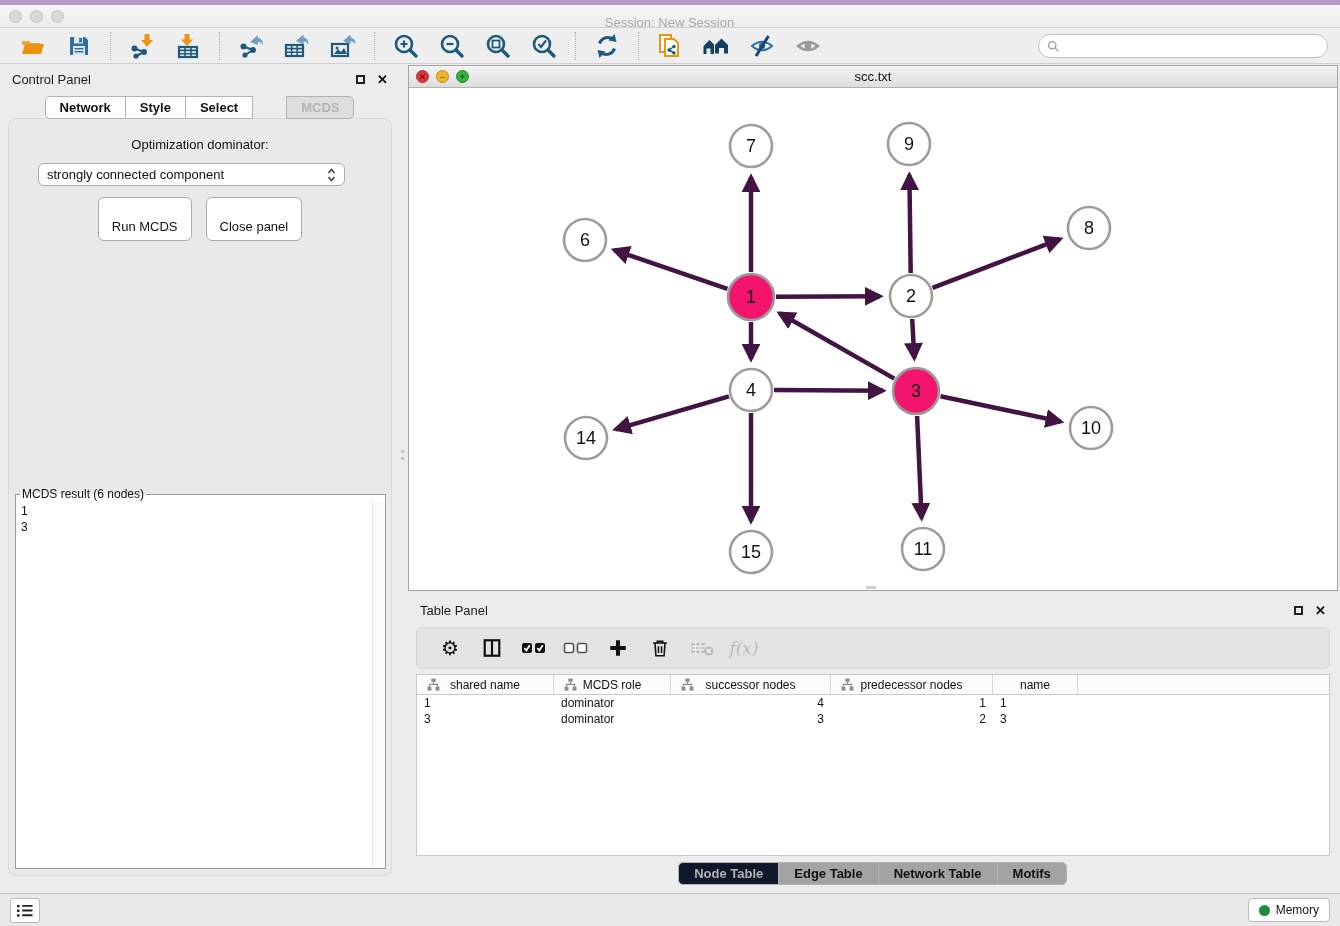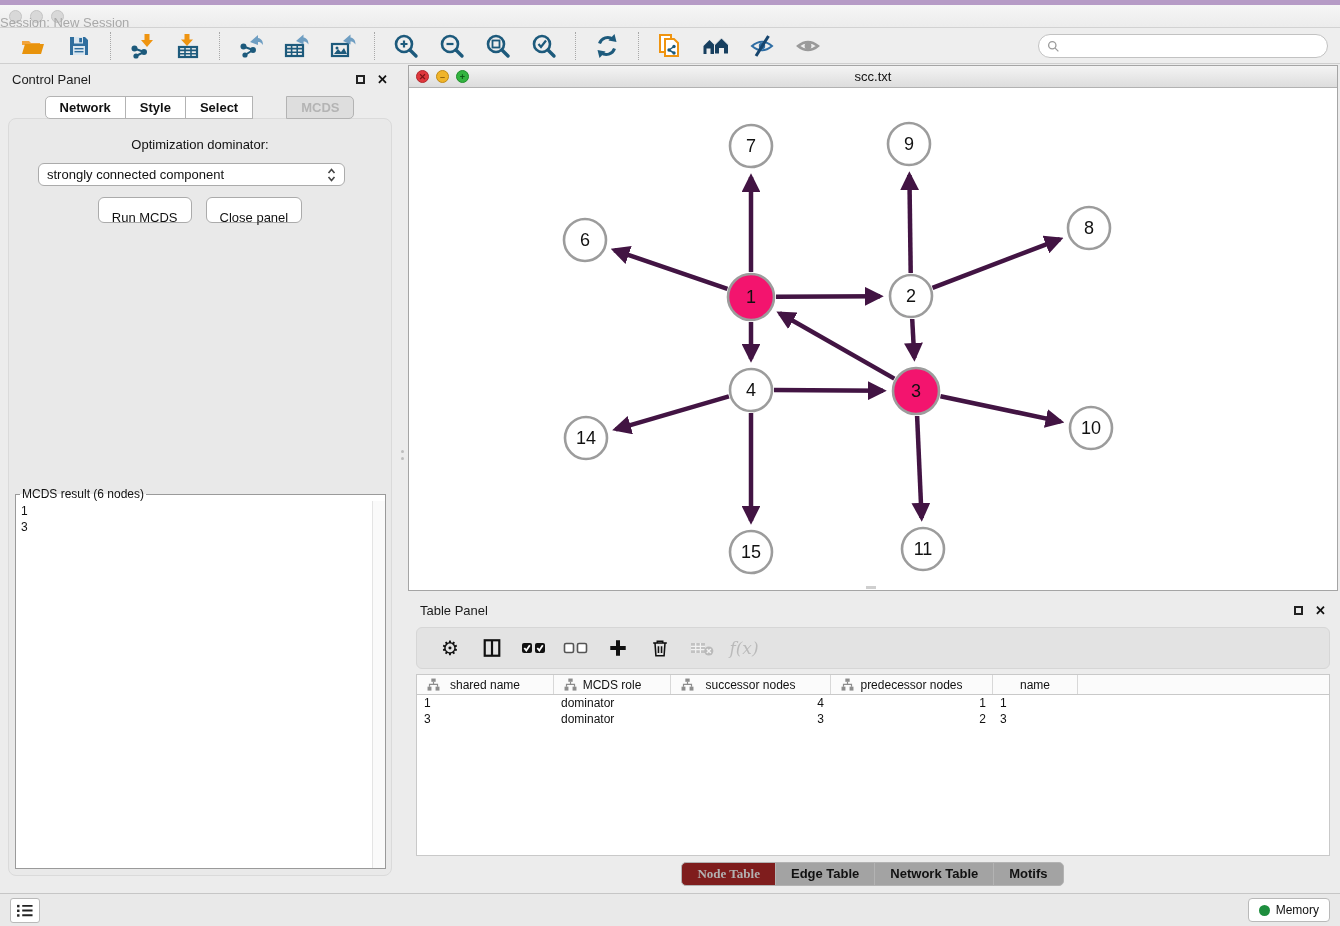--- a/index.html
+++ b/index.html
@@ -9,21 +9,21 @@
     background:#ececec; position:relative; overflow:hidden;
     -webkit-font-smoothing:antialiased;
   }
   
   .accent-strip { position:absolute; left:0; top:0; width:1340px; height:5px; background:#b69bc6; }
   .titlebar { position:absolute; left:0; top:5px; width:1340px; height:23px;
     background:linear-gradient(#f6f6f6,#ececec); border-bottom:1px solid #d2d2d2;
     display:flex; align-items:center; }
   .traffic-inactive { display:flex; gap:8px; margin-left:9px; }
   .traffic-inactive span { width:13px; height:13px; border-radius:50%; background:#d8d8d8; border:1px solid #c4c4c4; }
-  .titlebar-title { position:absolute; left:0; right:1px; text-align:left; color:#a9a9a9; font-size:13px;margin-top:12px; }
+  .titlebar-title { position:absolute; left:0; right:1px; text-align:center; color:#a9a9a9; font-size:13px;margin-top:12px; }
   
   .main-toolbar { position:absolute; left:0; top:28px; width:1340px; height:36px;
     background:#eeeeee; border-bottom:1px solid #cfcfcf; display:flex; align-items:center; padding-left:10px; }
   .tool-btn { background:none; border:none; padding:0 0; margin:0 9px; width:28px; height:28px;
     display:flex; align-items:center; justify-content:center; cursor:default; }
   .tool-btn svg { width:26px; height:26px; }
   .tb-sep { width:1px; height:28px; border-left:1px dotted #a8a8a8; margin:0 8px; }
   .search-box { position:absolute; right:12px; top:6px; width:290px; height:24px; background:#fff;
     border:1px solid #c2c2c2; border-radius:13px; display:flex; align-items:center; padding-left:8px; }
   .search-box svg { width:13px; height:13px; margin-right:5px; }
@@ -42,21 +42,21 @@
   .cp-tab:last-child { border-radius:0 5px 5px 0;margin-left:33px; }
   .cp-tab.selected { background:#dedede; color:#b4b4b4; font-weight:bold; }
   .cp-content { position:absolute; left:8px; top:52px; width:384px; height:758px;
     background:#e9e9e9; border:1px solid #dadada; border-radius:8px; }
   .opt-label { text-align:center; margin-top:18px; font-size:13px; color:#111; }
   .dropdown { position:absolute; left:29px; top:44px; width:307px; height:23px; background:#fff;
     border:1px solid #ababab; border-radius:6px; display:flex; align-items:center; padding:0 8px; font-size:13px; color:#111; }
   .dropdown .chev { margin-left:auto; }
   .btn-row { position:absolute; left:0; top:78px; width:100%; display:flex; justify-content:center; gap:14px; }
   .push-btn { background:#fff; border:1px solid #ababab; border-radius:6px; font-size:13px; color:#111;
-    padding:12px 13px; height:22px; font-family:"Liberation Sans",sans-serif; }
+    padding:21px 13px; height:22px; font-family:"Liberation Sans",sans-serif; }
   .result-fieldset { position:absolute; left:6px; top:368px; width:371px; height:382px;
     border:1px solid #9a9a9a; background:#fff; }
   .result-fieldset legend { font-size:12px; color:#111; margin-left:4px; padding:0 2px; background:transparent; }
   .result-area { position:relative; width:100%; height:100%; background:#fff; font-size:12px; color:#111;
     padding:2px 5px; line-height:16px; }
   .result-scroll { position:absolute; right:0; top:0; width:13px; height:100%; background:#fafafa; border-left:1px solid #e4e4e4; }
   .v-split-handle { position:absolute; left:401px; top:450px; width:4px; height:12px; display:flex; flex-direction:column; gap:4px; }
   .v-split-handle i { width:3px; height:3px; background:#bdbdbd; border-radius:50%; }
   
   .net-window { position:absolute; left:408px; top:65px; width:930px; height:526px;
@@ -87,21 +87,21 @@
   .dt-hcell { display:flex; align-items:center; justify-content:center; gap:6px; font-size:12px; color:#111;
     border-right:1px solid #d8d8d8; position:relative; }
   .dt-hcell svg { position:absolute; left:5px; width:13px; height:13px; }
   .dt-row { display:flex; height:16px; font-size:12px; color:#111; }
   .dt-cell { padding:0 7px; line-height:16px; white-space:nowrap; overflow:hidden; }
   .tp-tabs { position:absolute; left:0; top:265px; width:100%; display:flex; justify-content:center; }
   .tp-tab { font-size:13px; font-weight:bold; color:#111; background:#a3a3a3; border:1px solid #b3b3b3;
     padding:3px 15px; margin-left:-1px; }
   .tp-tab:first-child { border-radius:5px 0 0 5px; }
   .tp-tab:last-child { border-radius:0 5px 5px 0; }
-  .tp-tab.selected { background:#7f1d1d; color:#b2b2b2;font-family:Liberation Serif, serif; }
+  .tp-tab.selected { background:#0f172a; color:#b2b2b2; }
   
   .status-bar { position:absolute; left:0; top:893px; width:1340px; height:33px; background:#e9e9e9;
     border-top:1px solid #c6c6c6; display:flex; align-items:center; }
   .list-btn { margin-left:10px; width:30px; height:25px; background:#fff; border:1px solid #b9b9b9;
     border-radius:3px; display:flex; align-items:center; justify-content:center; }
   .memory-btn { margin-left:auto; margin-right:10px; height:24px; background:#fff; border:1px solid #b9b9b9;
     border-radius:4px; display:flex; align-items:center; gap:6px; padding:0 10px; font-size:12px; color:#111; }
   .memory-dot { width:11px; height:11px; border-radius:50%; background:#1e8e3e; }
   .graph-node-label { font-family:"Liberation Sans",sans-serif; }
 </style>

